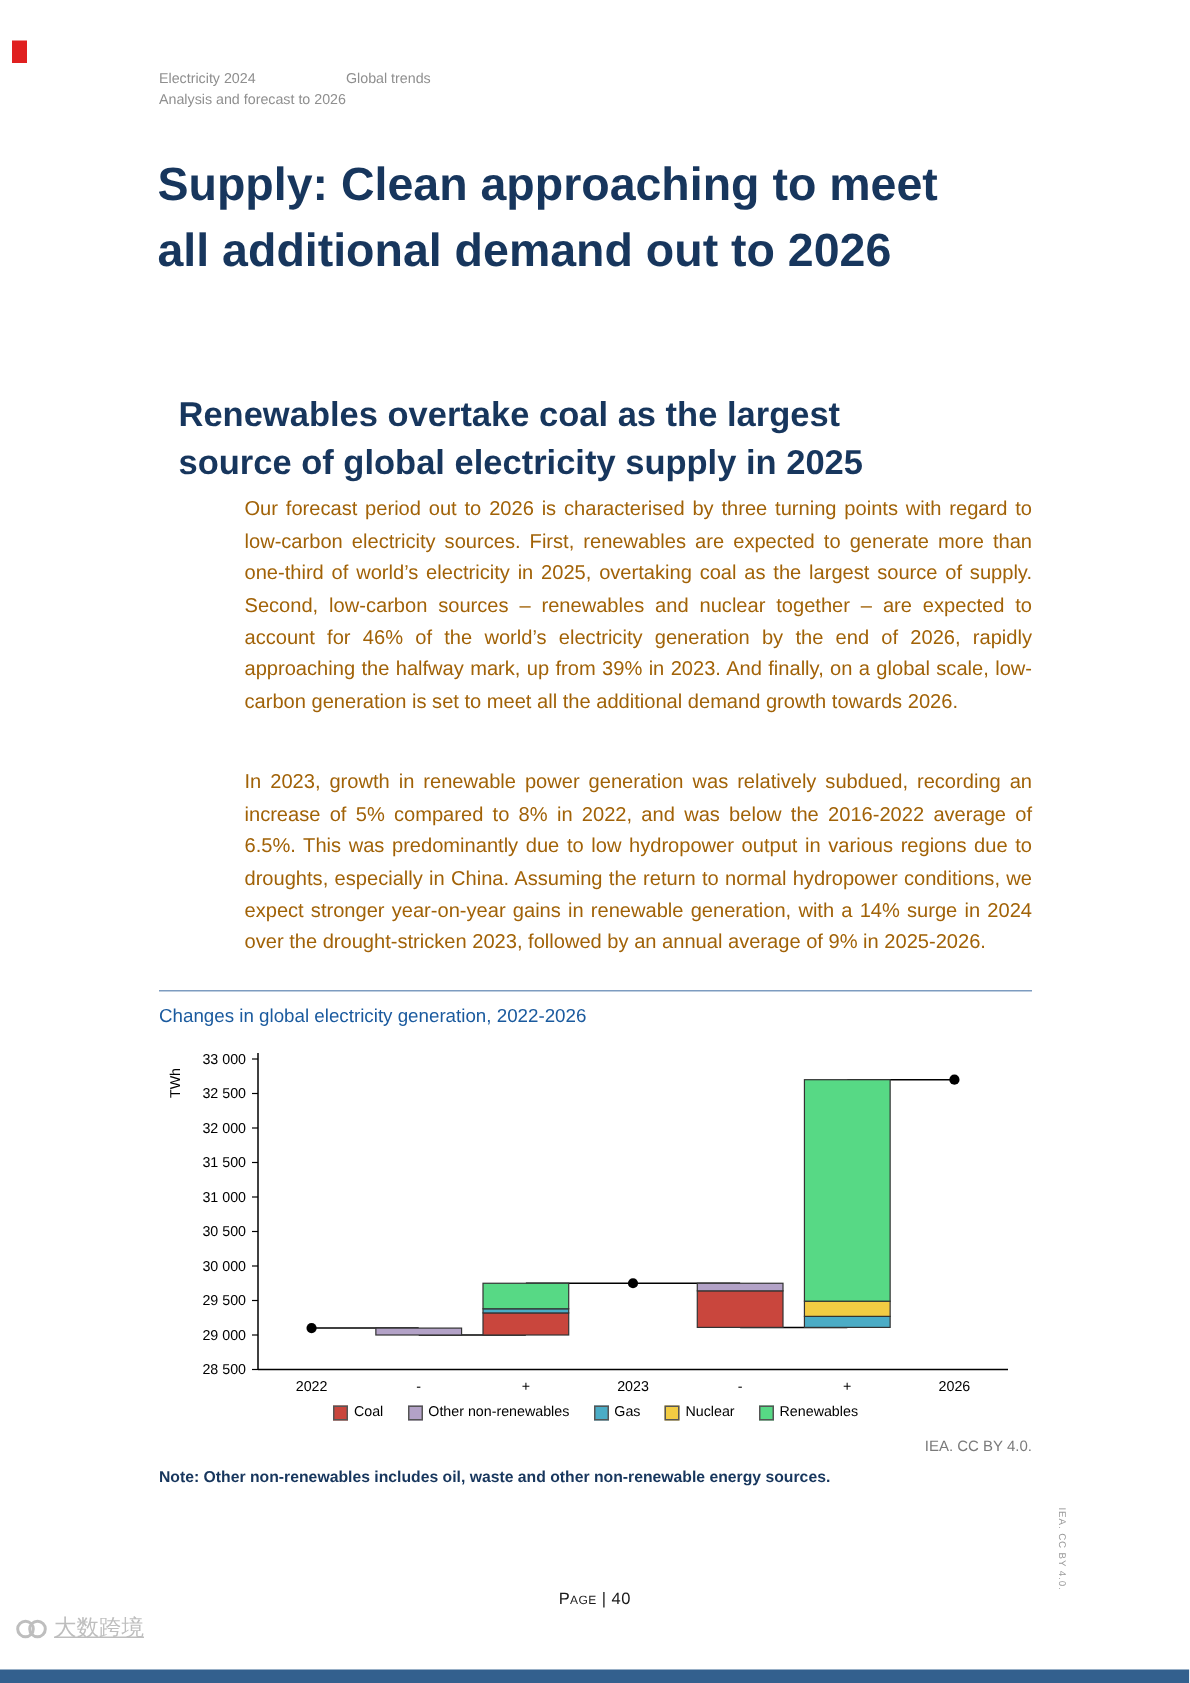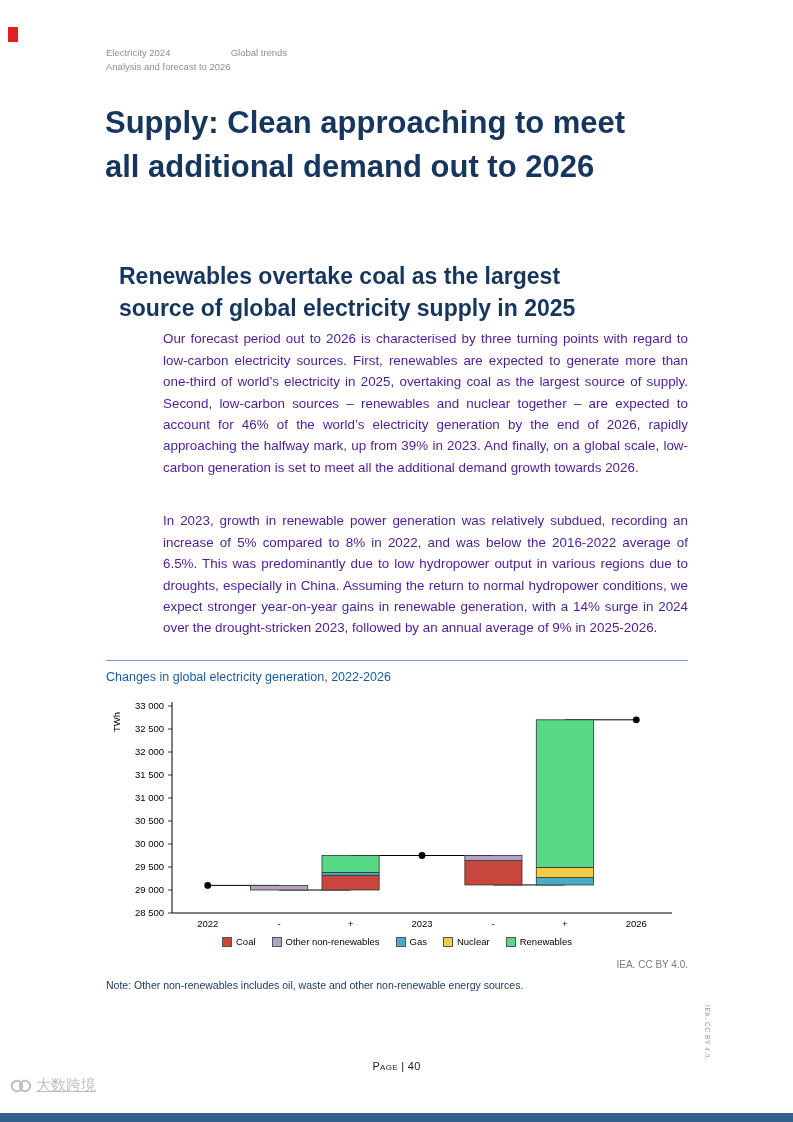--- a/index.html
+++ b/index.html
@@ -11,33 +11,33 @@
   .header{position:absolute;top:46px;left:106px;width:582px;display:flex;
           justify-content:flex-start;font-size:9.5px;line-height:14px;color:#8f8f8f;}
 
   .title{position:absolute;top:101px;left:105px;width:620px;margin:0;
          font-size:31px;line-height:44px;font-weight:bold;color:#17365d;}
 
   .section-heading{position:absolute;top:246px;left:105px;width:620px;margin:14px;
          font-size:23px;line-height:32px;font-weight:bold;color:#17365d;}
 
   .para{position:absolute;left:163px;width:525px;font-size:13.4px;line-height:21.4px;
-        text-align:justify;color:#4c1d95;}
+        text-align:justify;color:#a16207;}
   .para1{top:315px;}
   .para2{top:497px;}
 
   .chart-block{position:absolute;top:660px;left:106px;width:582px;}
   .rule{border-top:1px solid #7d9cc0;height:0;}
   .chart-heading{margin-top:9px;font-size:12.5px;font-weight:normal;color:#1a5a9e;}
   #chart-svg{display:block;margin-top:6px;}
   .legend{display:flex;justify-content:center;gap:16px;font-size:9.5px;color:#000;margin-top:0;}
   .legend-item{display:flex;align-items:center;}
   .legend-swatch{display:inline-block;width:8px;height:8px;border:1px solid #555;margin-right:4px;}
   .source{text-align:right;font-size:10px;color:#7a7a7a;margin-top:12px;}
-  .note{font-size:10.5px;color:#17365d;margin-top:9px;}
+  .note{font-size:10.5px;color:#17365d;margin-top:9px;font-weight:bold;}
 
   .footer{position:absolute;top:1060px;left:0;width:100%;text-align:center;
           font-size:11px;font-variant:small-caps;color:#1a1a1a;letter-spacing:0.3px;}
 
   .side-vertical{position:absolute;left:704px;top:1005px;writing-mode:vertical-rl;
           font-size:6.5px;color:#9a9a9a;letter-spacing:0.6px;}
 
   .watermark{position:absolute;left:10px;top:1076px;display:flex;align-items:center;gap:4px;
           color:#b3b3b3;font-size:15px;opacity:0.85;text-decoration:underline;}
   .watermark svg{display:block;}

